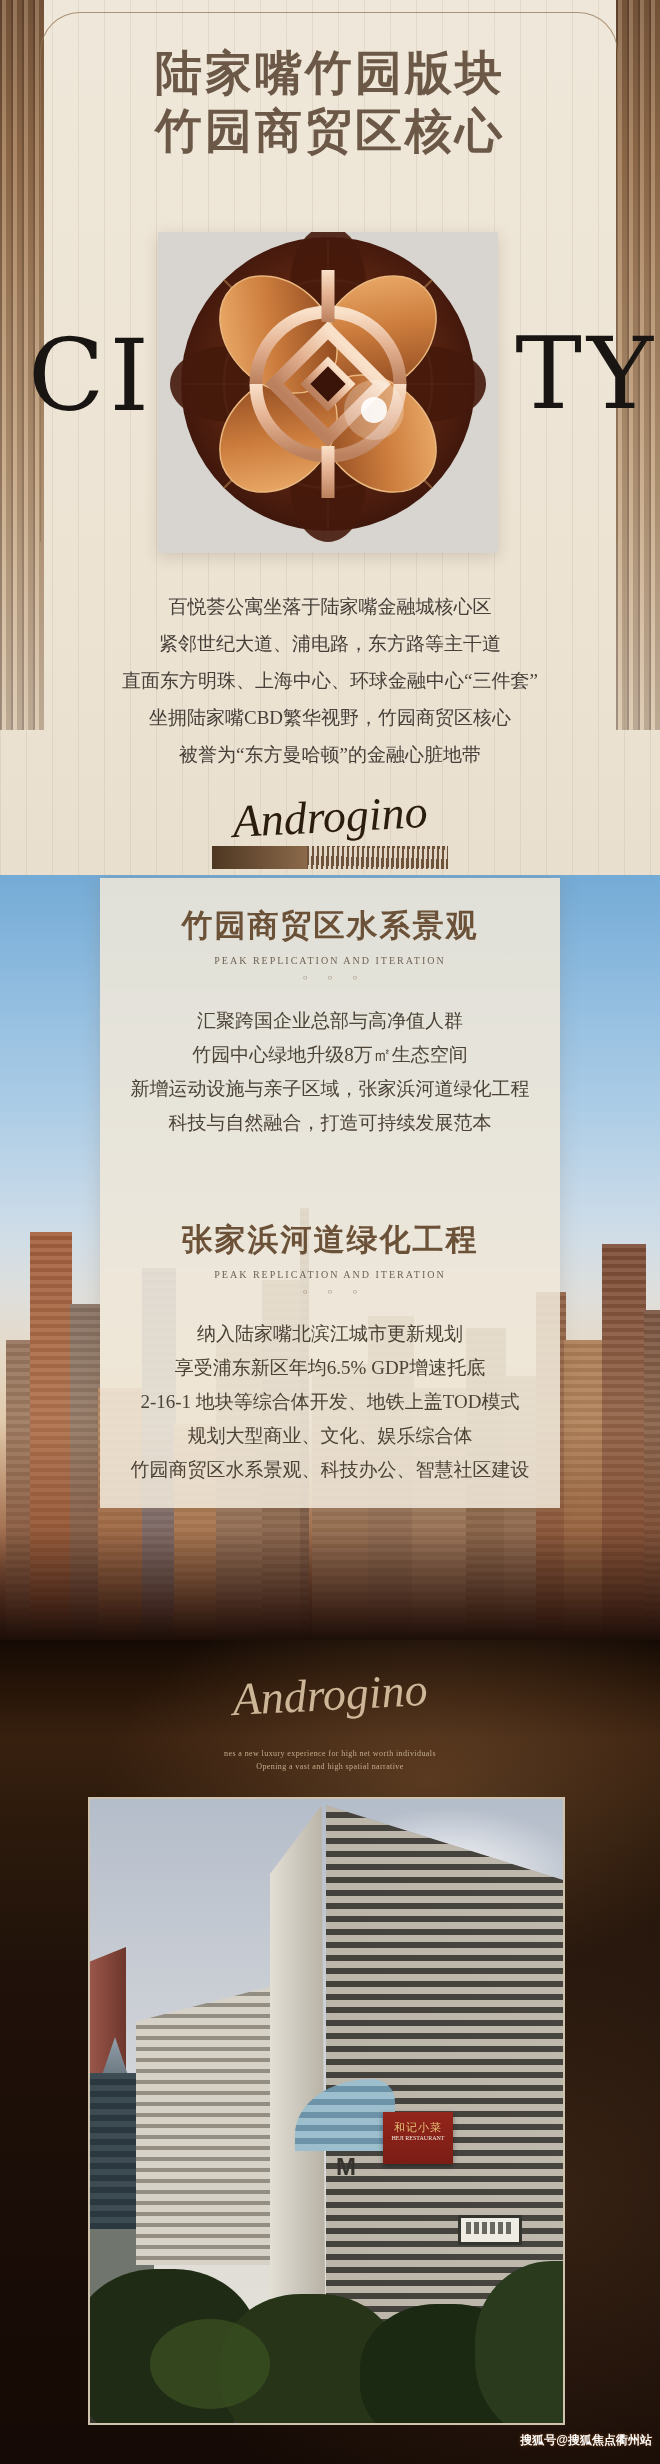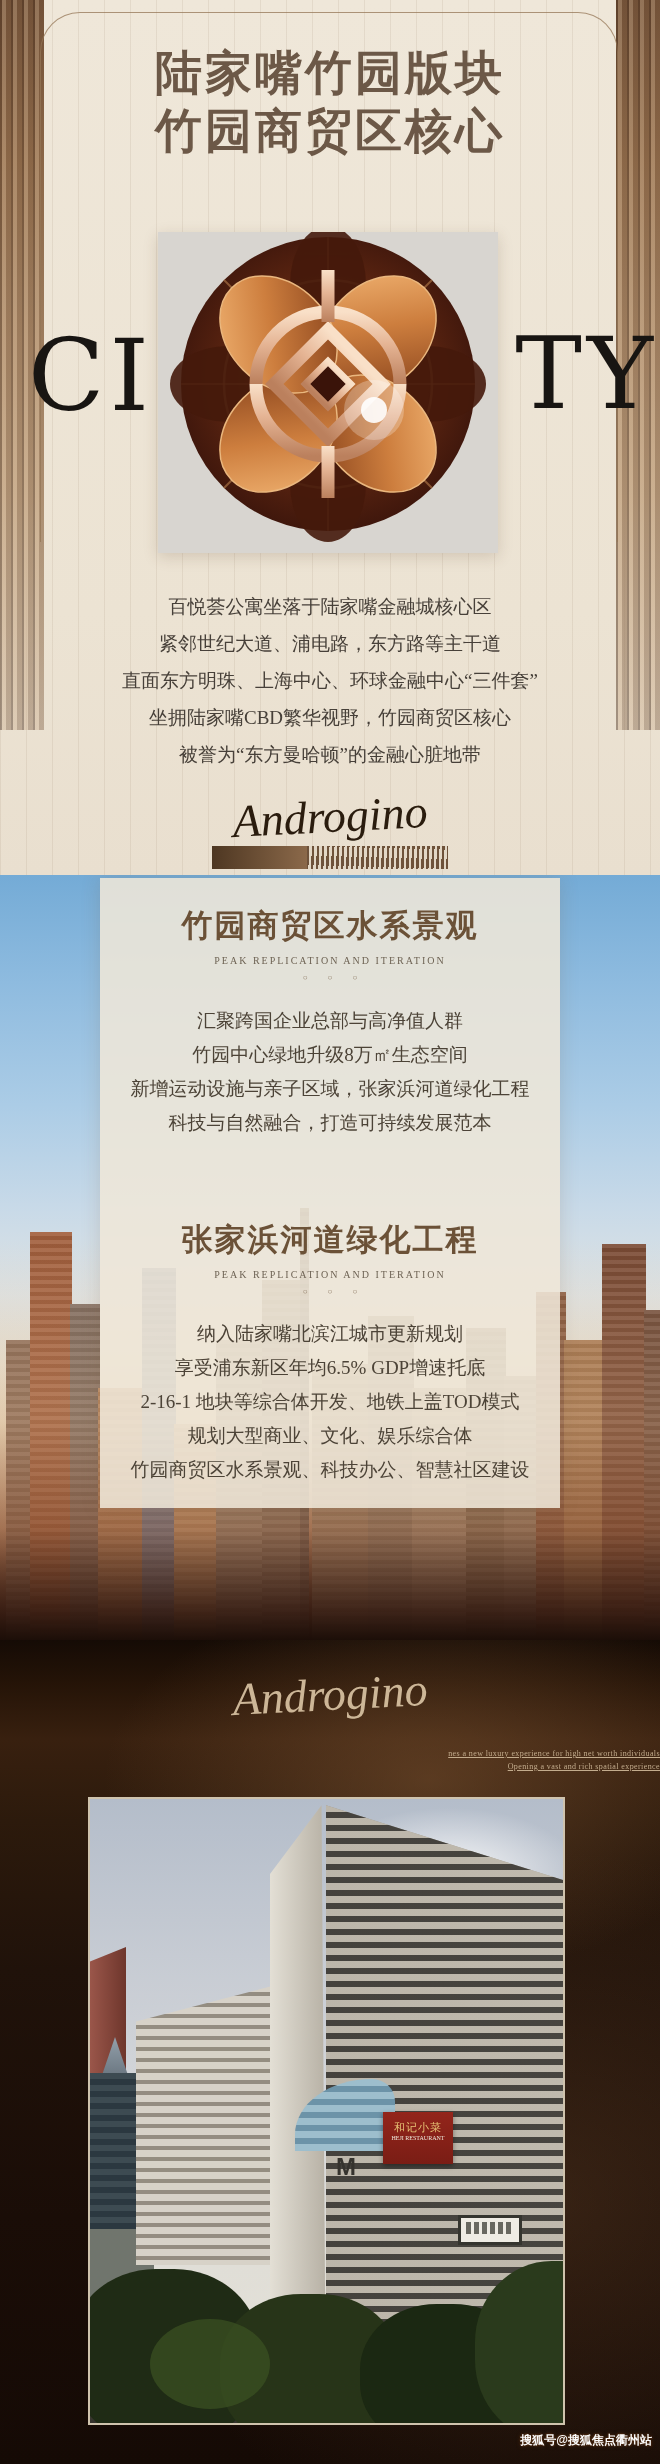--- a/index.html
+++ b/index.html
@@ -55,22 +55,22 @@
   .mt4{margin-top:21px;} .mt5{margin-top:80px;} .mt6{margin-top:20px;}
 
   
   #foot{position:absolute;left:0;top:1640px;width:660px;height:824px;
     background:
       radial-gradient(ellipse 500px 300px at 65% 140px, rgba(130,88,52,.5), transparent 65%),
       radial-gradient(ellipse 600px 500px at 82% 560px, rgba(110,74,44,.35), transparent 70%),
       linear-gradient(180deg,#150b05 0%,#241307 5%,#38200f 12%,#2c1a0c 22%,#20120a 40%,#1a0d07 70%,#150a05 100%);}
   #sig2{position:absolute;left:0;top:28px;width:660px;text-align:center;
     font-size:46px;font-style:italic;color:#d9c3a3;transform:rotate(-3deg);opacity:.92;}
-  .tag{position:absolute;left:0;width:660px;text-align:right;font-size:8px;
-    color:#c3ac8d;letter-spacing:.4px;line-height:11px;text-decoration:underline;}
+  .tag{position:absolute;left:0;width:660px;text-align:center;font-size:8px;
+    color:#c3ac8d;letter-spacing:.4px;line-height:11px;}
   #tag1{top:108px;} #tag2{top:121px;}
   #pframe{position:absolute;left:88px;top:157px;width:477px;height:628px;box-sizing:border-box;
     border:2px solid #cfc3ad;background:#0d0d0d;}
   #photo{position:absolute;left:0;top:0;width:473px;height:624px;overflow:hidden;
     background:linear-gradient(180deg,#b4bdca 0%,#c6cbd3 25%,#d5d7da 50%,#e0ded7 75%,#e6e2d8 100%);}
   #photo div{position:absolute;}
   .cloud{left:230px;top:8px;width:260px;height:130px;
     background:radial-gradient(ellipse at 50% 50%, rgba(255,255,255,.85), transparent 70%);}
   .bredc{left:0;top:148px;width:36px;height:240px;
     background:linear-gradient(90deg,#9a564a,#6e362c);clip-path:polygon(0 6%,100% 0,100% 100%,0 100%);}
@@ -251,21 +251,21 @@
         <div>2-16-1 地块等综合体开发、地铁上盖TOD模式</div>
         <div>规划大型商业、文化、娱乐综合体</div>
         <div>竹园商贸区水系景观、科技办公、智慧社区建设</div>
       </div>
     </div>
   </div>
 
   <div id="foot">
     <div id="sig2">Androgino</div>
     <div class="tag" id="tag1">nes a new luxury experience for high net worth individuals</div>
-    <div class="tag" id="tag2">Opening a vast and rich spatial experience</div>
+    <div class="tag" id="tag2">Opening a vast and high spatial narrative</div>
 
     <div id="pframe">
       <div id="photo">
         <div class="cloud"></div>
         <div class="bredc"></div>
         <div class="bspire"></div>
         <div class="bglass"></div>
         <div class="lowgray"></div>
         <div class="bmid"></div>
         <div class="signdk"></div>

